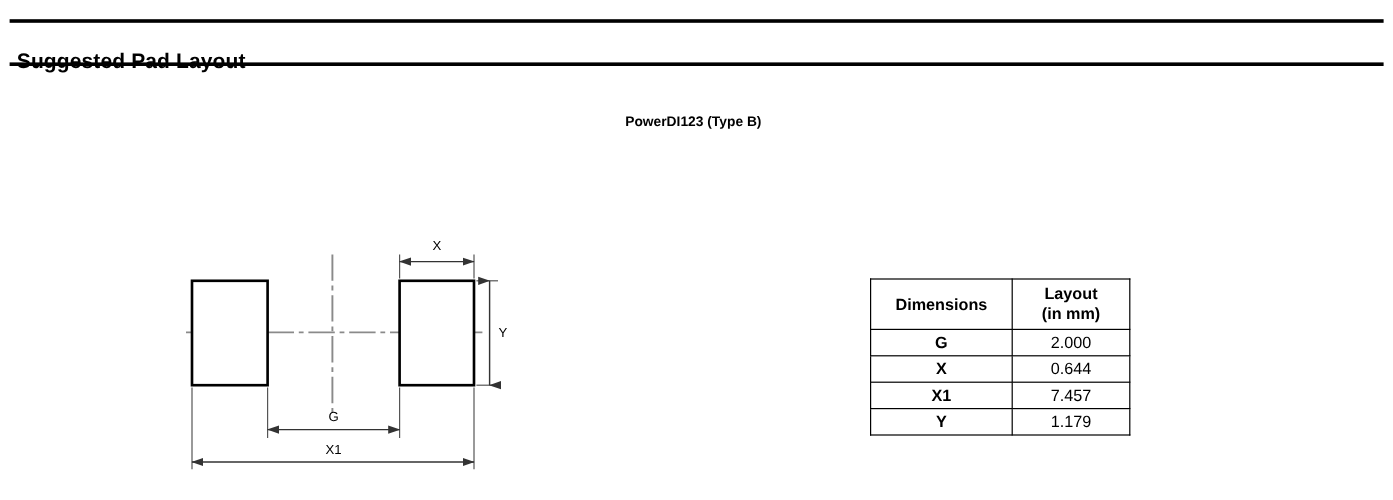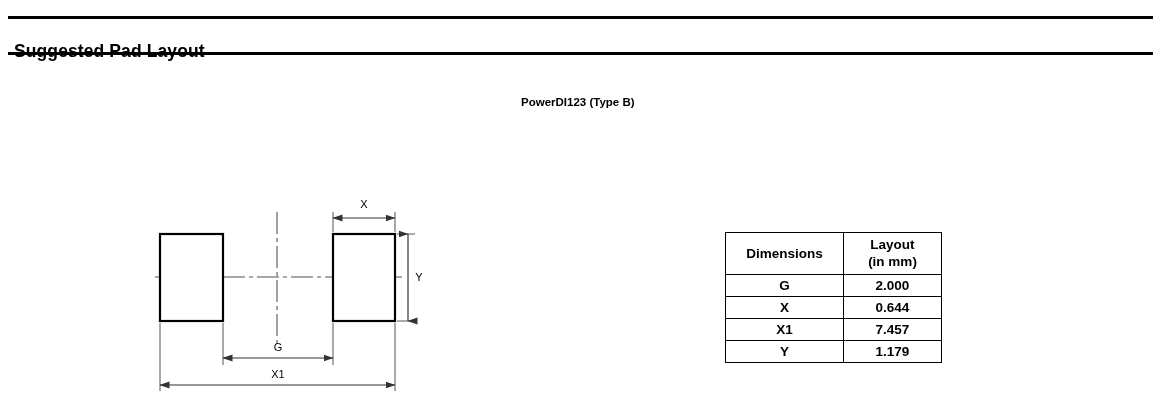--- a/index.html
+++ b/index.html
@@ -106,21 +106,21 @@
     line-height: 17px;
     padding: 3px 2px 4px;
   }
   table#dimensions-table td.dim-name {
     font-weight: bold;
     font-size: 13.5px;
     width: 113px;
     height: 19px;
   }
   table#dimensions-table td.dim-value {
-    font-weight: bold;
+    font-weight: normal;
     font-size: 13.5px;
     width: 93px;
     height: 19px;
   }
   table#dimensions-table th.col-dimensions {
     width: 113px;
   }
   table#dimensions-table th.col-value {
     width: 93px;
   }

